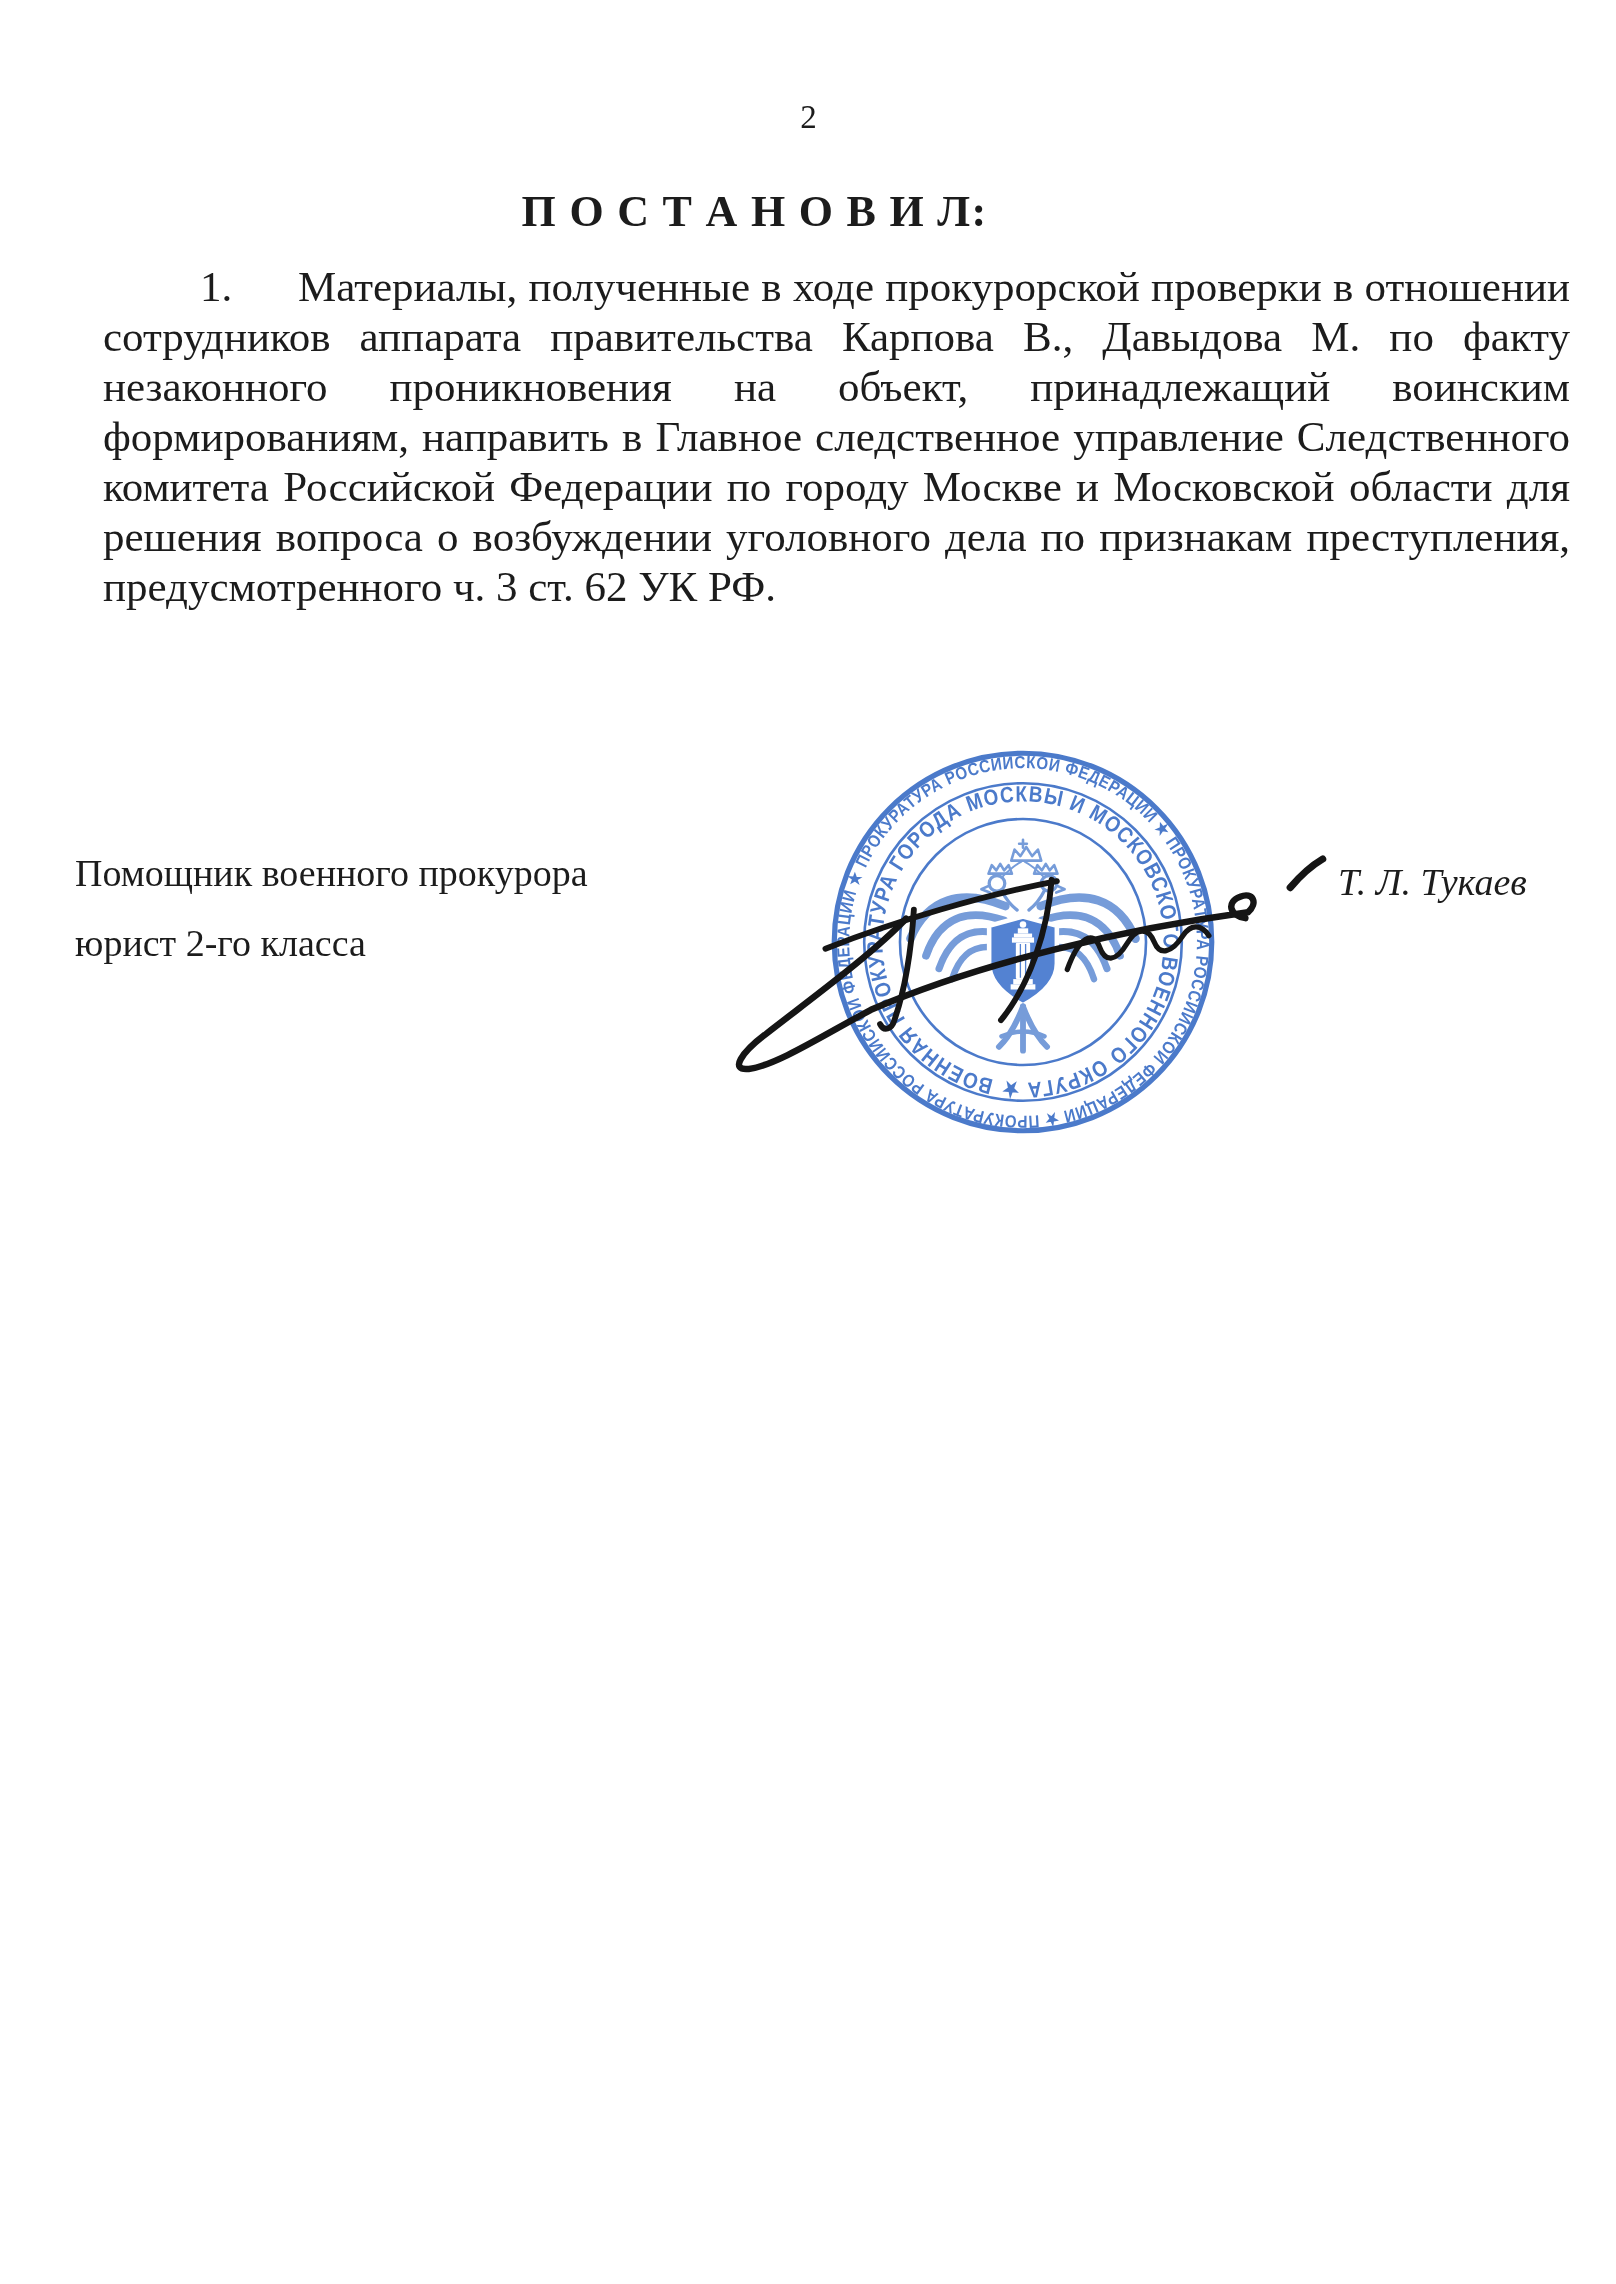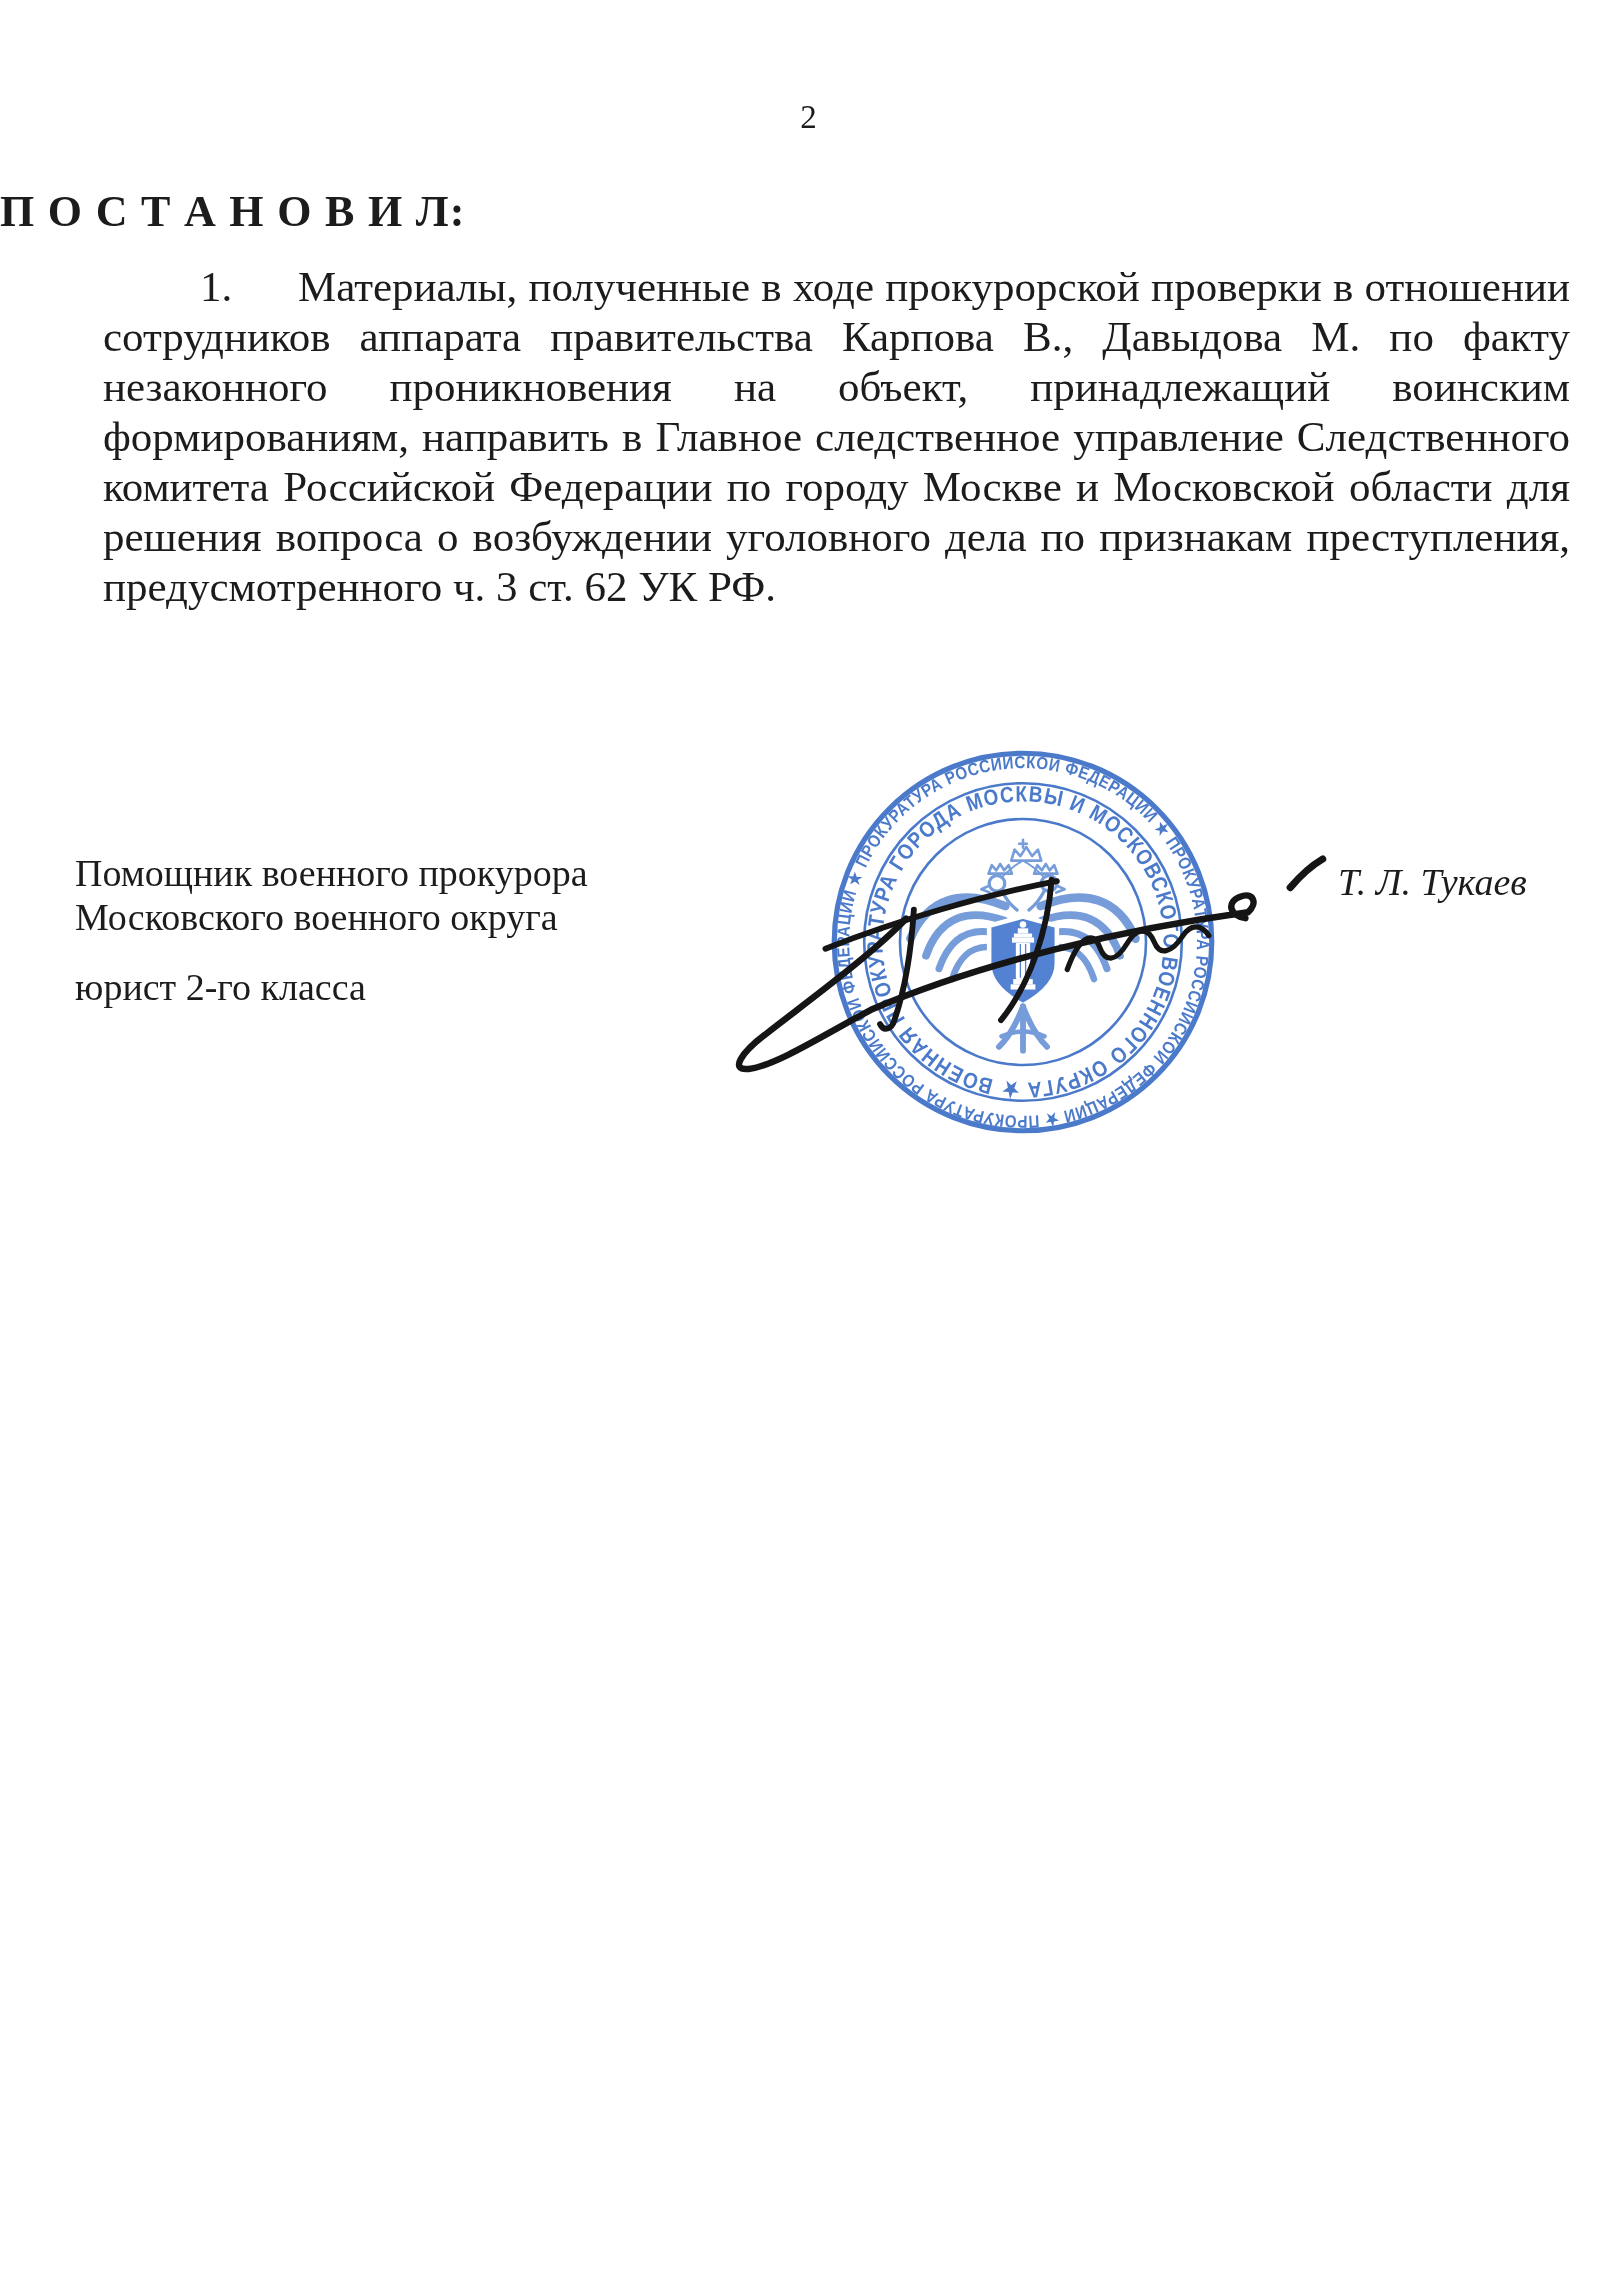--- a/index.html
+++ b/index.html
@@ -5,21 +5,21 @@
   html,body{margin:0;padding:0;}
   body{
     width:1617px;height:2284px;position:relative;background:#ffffff;
     font-family:"Liberation Serif", serif;color:#1c1c1c;overflow:hidden;
   }
   .page-number{
     position:absolute;top:98px;left:0;width:1617px;text-align:center;
     font-size:33px;line-height:39px;
   }
   .heading{
-    position:absolute;top:187px;left:0;width:1509px;text-align:left;
+    position:absolute;top:187px;left:0;width:1509px;text-align:center;
     font-size:44px;line-height:49px;font-weight:bold;letter-spacing:1.3px;
   }
   .body-text{
     position:absolute;top:262px;left:74px;width:1467px;
     font-size:43px;line-height:50px;text-align:justify;margin-left:29px;
   }
   .body-p{margin:0;text-indent:97px;}
   .pnum{display:inline-block;width:98px;text-indent:0;}
   .sig-block{
     position:absolute;top:851px;left:75px;width:651px;
@@ -49,21 +49,20 @@
 <div class="page-number">2</div>
 
 <div class="heading">П О С Т А Н О В И Л:</div>
 
 <div class="body-text">
   <p class="body-p"><span class="pnum">1.</span><span>Материалы, полученные в ходе прокурорской проверки в отношении сотрудников аппарата правительства Карпова В., Давыдова М. по факту незаконного проникновения на объект, принадлежащий воинским формированиям, направить в Главное следственное управление Следственного комитета Российской Федерации по городу Москве и Московской области для решения вопроса о возбуждении уголовного дела по признакам преступления, предусмотренного ч. 3 ст. 62 УК РФ.</span></p>
 </div>
 
 <div class="sig-block">
   <p>Помощник военного прокурора</p>
-  <p>Московского военного округа</p>
   <p class="rank">юрист 2-го класса</p>
 </div>
 
 <svg class="stamp" viewBox="0 0 590 590" aria-hidden="true">
   <defs>
     <path id="outerTextPath" d="M 53,182 A 267,267 0 1 1 537,408 A 267,267 0 1 1 53,182" fill="none"></path>
     <path id="innerTextPath" d="M 250.1,506.3 A 216,216 0 1 1 339.9,83.7 A 216,216 0 1 1 250.1,506.3" fill="none"></path>
     <g id="wingL">
       <path class="emblem" stroke-width="13" d="M 268,240 C 200,212 148,228 122,290"></path>
       <path class="emblem" stroke-width="12" d="M 266,262 C 208,242 166,258 146,316"></path>

